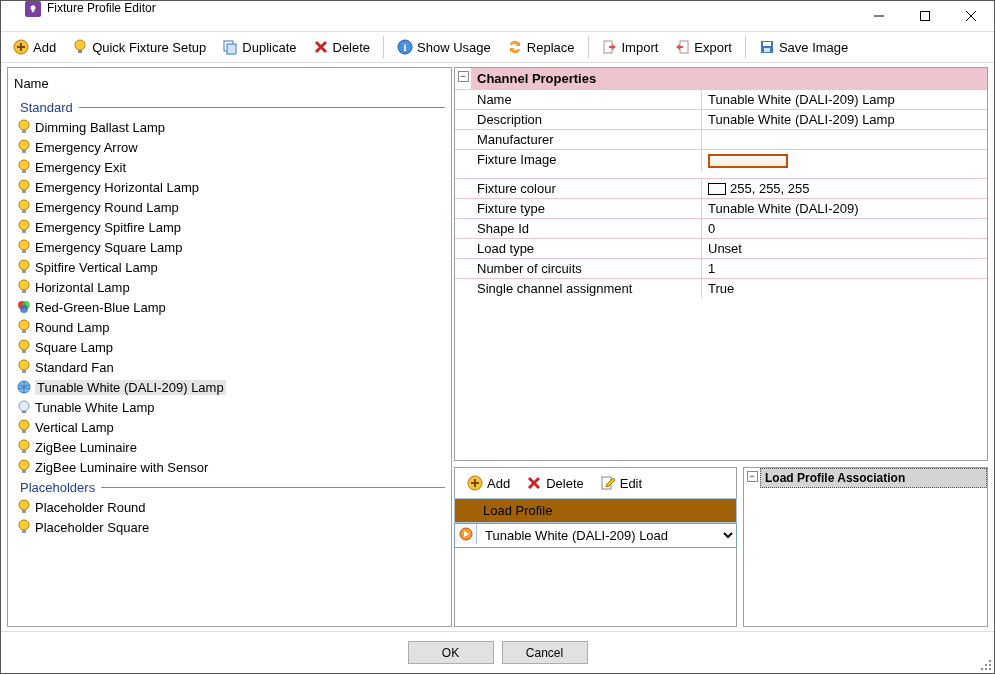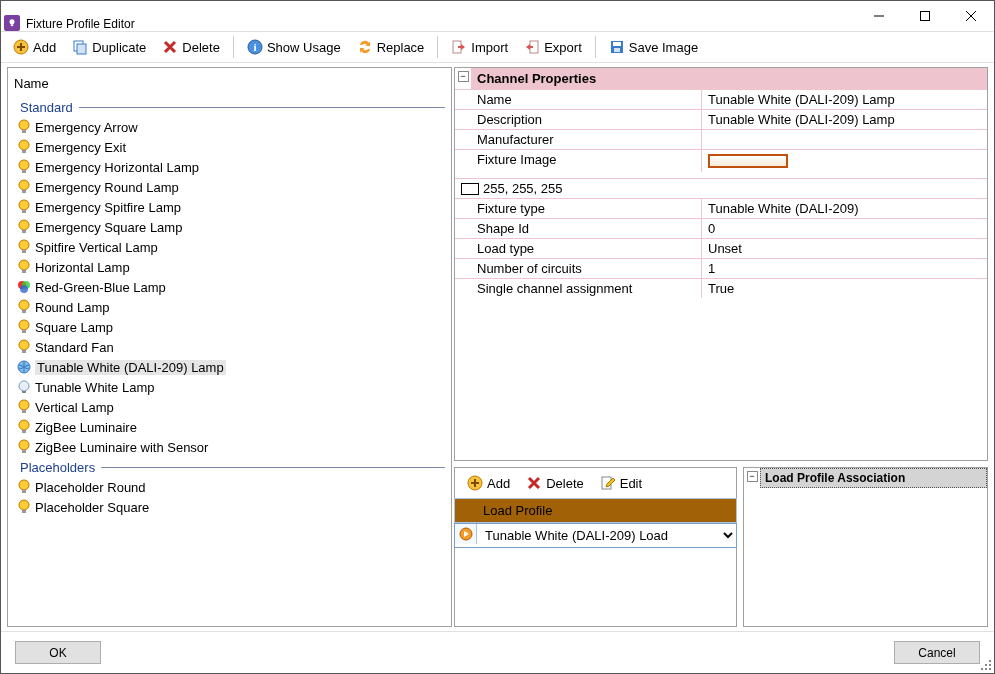--- a/index.html
+++ b/index.html
@@ -1,20 +1,20 @@
 <!DOCTYPE html>
 <html><head>
 <meta charset="utf-8">
 <style>
   * { box-sizing: border-box; margin: 0; padding: 0; }
   body { font-family: "Segoe UI", Tahoma, sans-serif; font-size: 12px; background: #fff; color: #000; }
   .window { width: 995px; height: 674px; border: 1px solid #555; display: flex; flex-direction: column; background: #fff; }
   
   
-  .titlebar { height: 30px; display: flex; align-items: flex-end; padding: 0 0 0 3px; background: #fff; }
+  .titlebar { height: 30px; display: flex; align-items: flex-start; padding: 0 0 0 24px; background: #fff; }
   .title-icon { width: 16px; height: 16px; background: #7b3fa0; display: inline-flex; align-items: center; justify-content: center; margin-right: 6px; border-radius: 2px;}
   .title-icon svg { width: 10px; height: 10px; }
   .titlebar-text { flex: 1; font-size: 12px; }
   .win-btn { width: 46px; height: 30px; display: flex; align-items: center; justify-content: center; background: #fff; }
   
   
   .toolbar { height: 32px; border-top: 1px solid #e0e0e0; border-bottom: 1px solid #e0e0e0; display: flex; align-items: center; padding: 0 6px; gap: 4px; background: #fff;}
   .tb-btn { display: flex; align-items: center; gap: 4px; padding: 3px 5px; border: 1px solid transparent; font-size: 13px; }
   .tb-sep { width: 1px; height: 22px; background: #ccc; margin: 0 3px; }
   .icon { width: 16px; height: 16px; display: inline-flex; align-items: center; justify-content: center; flex-shrink:0;}
@@ -58,21 +58,21 @@
   .load-row select { flex:1; border:none; padding:3px 4px; font-size:13px; background:#fff; font-family:inherit;}
   
   .assoc-panel { width: 245px; border: 1px solid #a0a0a0; background:#fff; font-size:13px;}
   .assoc-header-row { display:flex; align-items:stretch;}
   .assoc-header { flex:1; background:#d4d4d4; border:1px dotted #555; padding:2px 4px; font-weight:bold; font-size:12px;}
   .assoc-data-row { display:flex; border-top:1px solid #ddd;}
   .assoc-data-row .c1 { flex:1; padding:2px 4px 2px 22px; border-right:1px solid #ddd;}
   .assoc-data-row .c2 { width:70px; padding:2px 4px;}
   
   
-  .footer { height: 42px; border-top: 1px solid #e0e0e0; display: flex; align-items: center; justify-content: space-between; padding: 16px 14px; gap: 8px; }
+  .footer { height: 42px; border-top: 1px solid #e0e0e0; display: flex; align-items: center; justify-content: center; padding: 16px 14px; gap: 8px; }
   .footer button { width: 86px; height: 23px; font-size: 12px; background:#e1e1e1; border:1px solid #adadad; font-family:inherit;}
   .grip { position:absolute; right:2px; bottom:2px; width:12px; height:12px; background:
     radial-gradient(circle at 10px 10px,#888 1px,transparent 1px),
     radial-gradient(circle at 6px 10px,#888 1px,transparent 1px),
     radial-gradient(circle at 10px 6px,#888 1px,transparent 1px),
     radial-gradient(circle at 2px 10px,#888 1px,transparent 1px),
     radial-gradient(circle at 6px 6px,#888 1px,transparent 1px),
     radial-gradient(circle at 10px 2px,#888 1px,transparent 1px);}
   
   
@@ -118,20 +118,29 @@
           <svg viewBox="0 0 16 16">
             <circle cx="8" cy="8" r="7" fill="#f9c23c" stroke="#c07800"></circle>
             <path d="M8 4v8M4 8h8" stroke="#7a4c00" stroke-width="2"></path>
           </svg>
         </span>
       <span>Add</span>
     </div>
     <div class="tb-btn">
       <span class="icon">
           <svg viewBox="0 0 16 16">
+            <circle cx="8" cy="6" r="5" fill="#ffcc33" stroke="#c07800"></circle>
+            <rect x="6" y="11" width="4" height="3" fill="#888"></rect>
+          </svg>
+        </span>
+      <span>Quick Fixture Setup</span>
+    </div>
+    <div class="tb-btn">
+      <span class="icon">
+          <svg viewBox="0 0 16 16">
             <rect x="2" y="2" width="9" height="10" fill="#fff" stroke="#3a7bc8"></rect>
             <rect x="5" y="5" width="9" height="10" fill="#cfe4f7" stroke="#3a7bc8"></rect>
           </svg>
         </span>
       <span>Duplicate</span>
     </div>
     <div class="tb-btn">
       <span class="icon">
           <svg viewBox="0 0 16 16">
             <path d="M3 3l10 10M13 3L3 13" stroke="#c62828" stroke-width="3"></path>
@@ -197,20 +206,27 @@
       <div class="tree-scroll" id="tree-scroll">
           <div class="tree-group-header">
             <span>Standard</span>
             <span class="line"></span>
           </div>
           <div class="tree-item">
             <svg class="bulb" viewBox="0 0 16 16">
               <circle cx="8" cy="6" r="5" fill="#ffcc33" stroke="#c07800"></circle>
               <rect x="6" y="11" width="4" height="3" fill="#999"></rect>
             </svg>
+            <span class="lbl">Dimming Ballast Lamp</span>
+          </div>
+          <div class="tree-item">
+            <svg class="bulb" viewBox="0 0 16 16">
+              <circle cx="8" cy="6" r="5" fill="#ffcc33" stroke="#c07800"></circle>
+              <rect x="6" y="11" width="4" height="3" fill="#999"></rect>
+            </svg>
             <span class="lbl">Emergency Arrow</span>
           </div>
           <div class="tree-item">
             <svg class="bulb" viewBox="0 0 16 16">
               <circle cx="8" cy="6" r="5" fill="#ffcc33" stroke="#c07800"></circle>
               <rect x="6" y="11" width="4" height="3" fill="#999"></rect>
             </svg>
             <span class="lbl">Emergency Exit</span>
           </div>
           <div class="tree-item">
@@ -361,20 +377,21 @@
             <div class="k">Manufacturer</div>
             <div class="v"></div>
           </div>
         <div class="prop-row image-row">
             <div class="k">Fixture Image</div>
             <div class="v">
               <span class="image-box"></span>
             </div>
           </div>
         <div class="prop-row" style="border-top:1px solid #eec4ce; margin-top:6px;">
+            <div class="k">Fixture colour</div>
             <div class="v">
               <span class="color-swatch"></span>
               <span>255, 255, 255</span>
             </div>
           </div>
         <div class="prop-row">
             <div class="k">Fixture type</div>
             <div class="v">Tunable White (DALI-209)</div>
           </div>
         <div class="prop-row">

